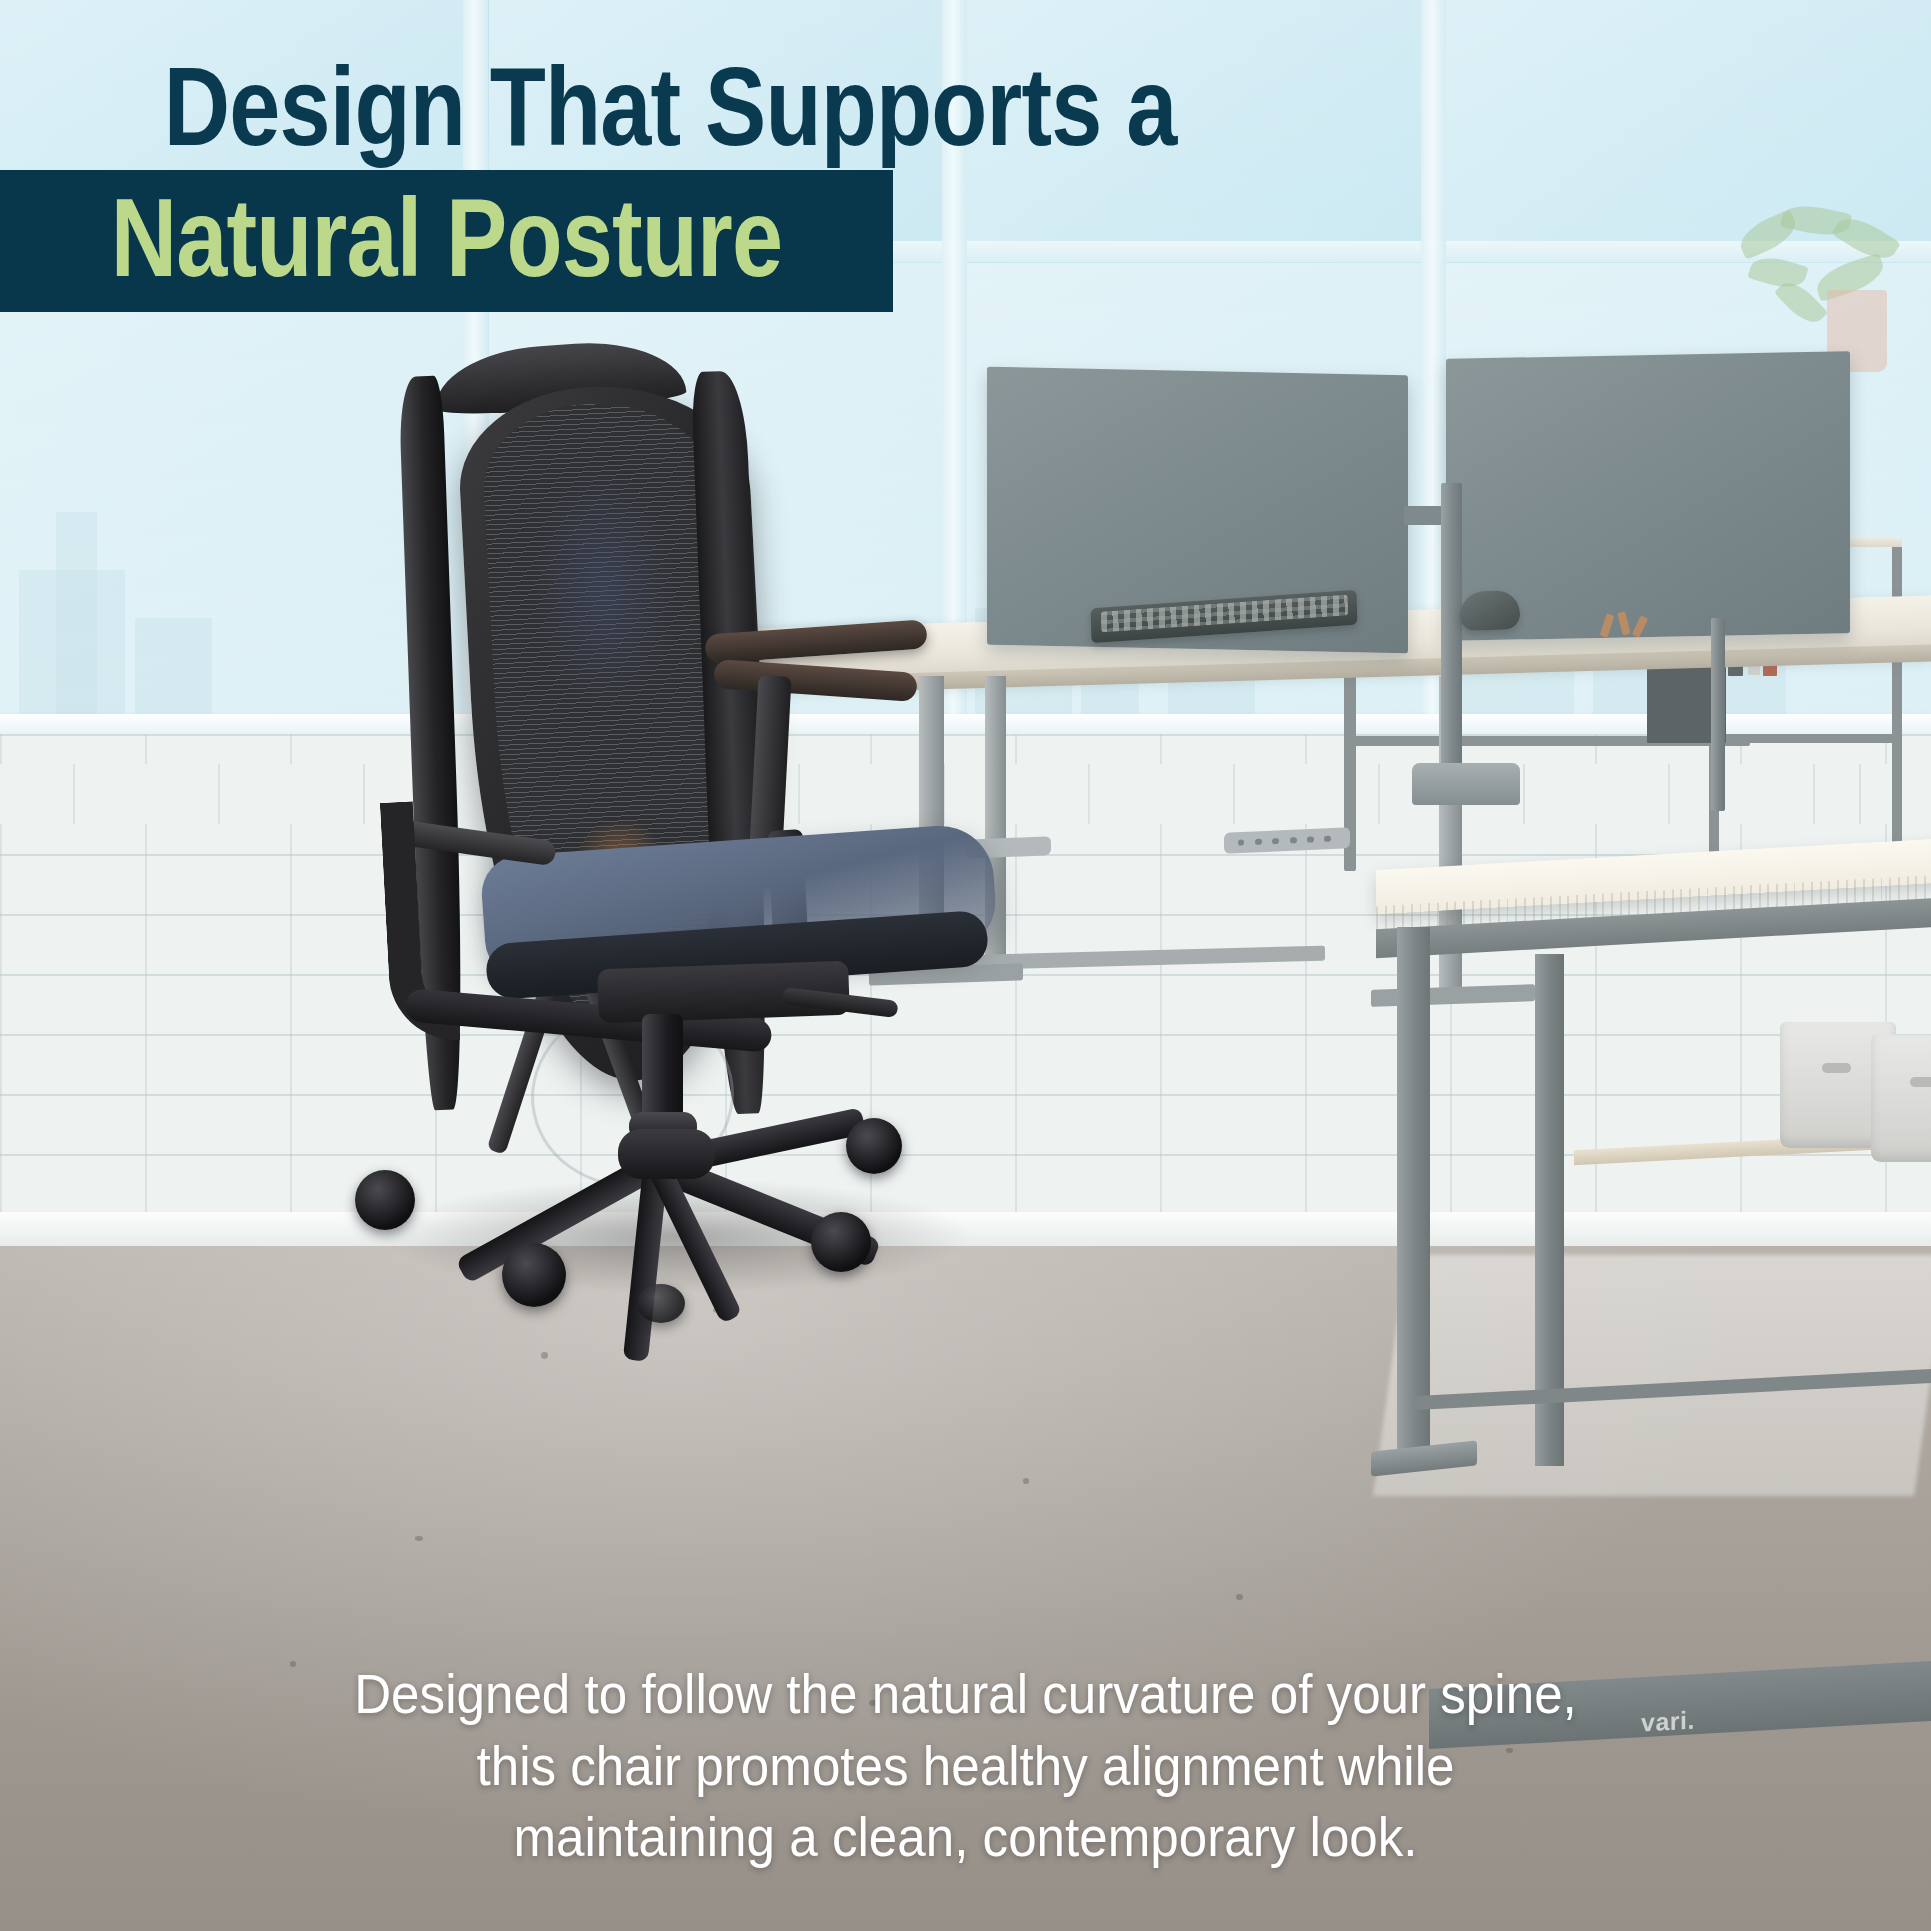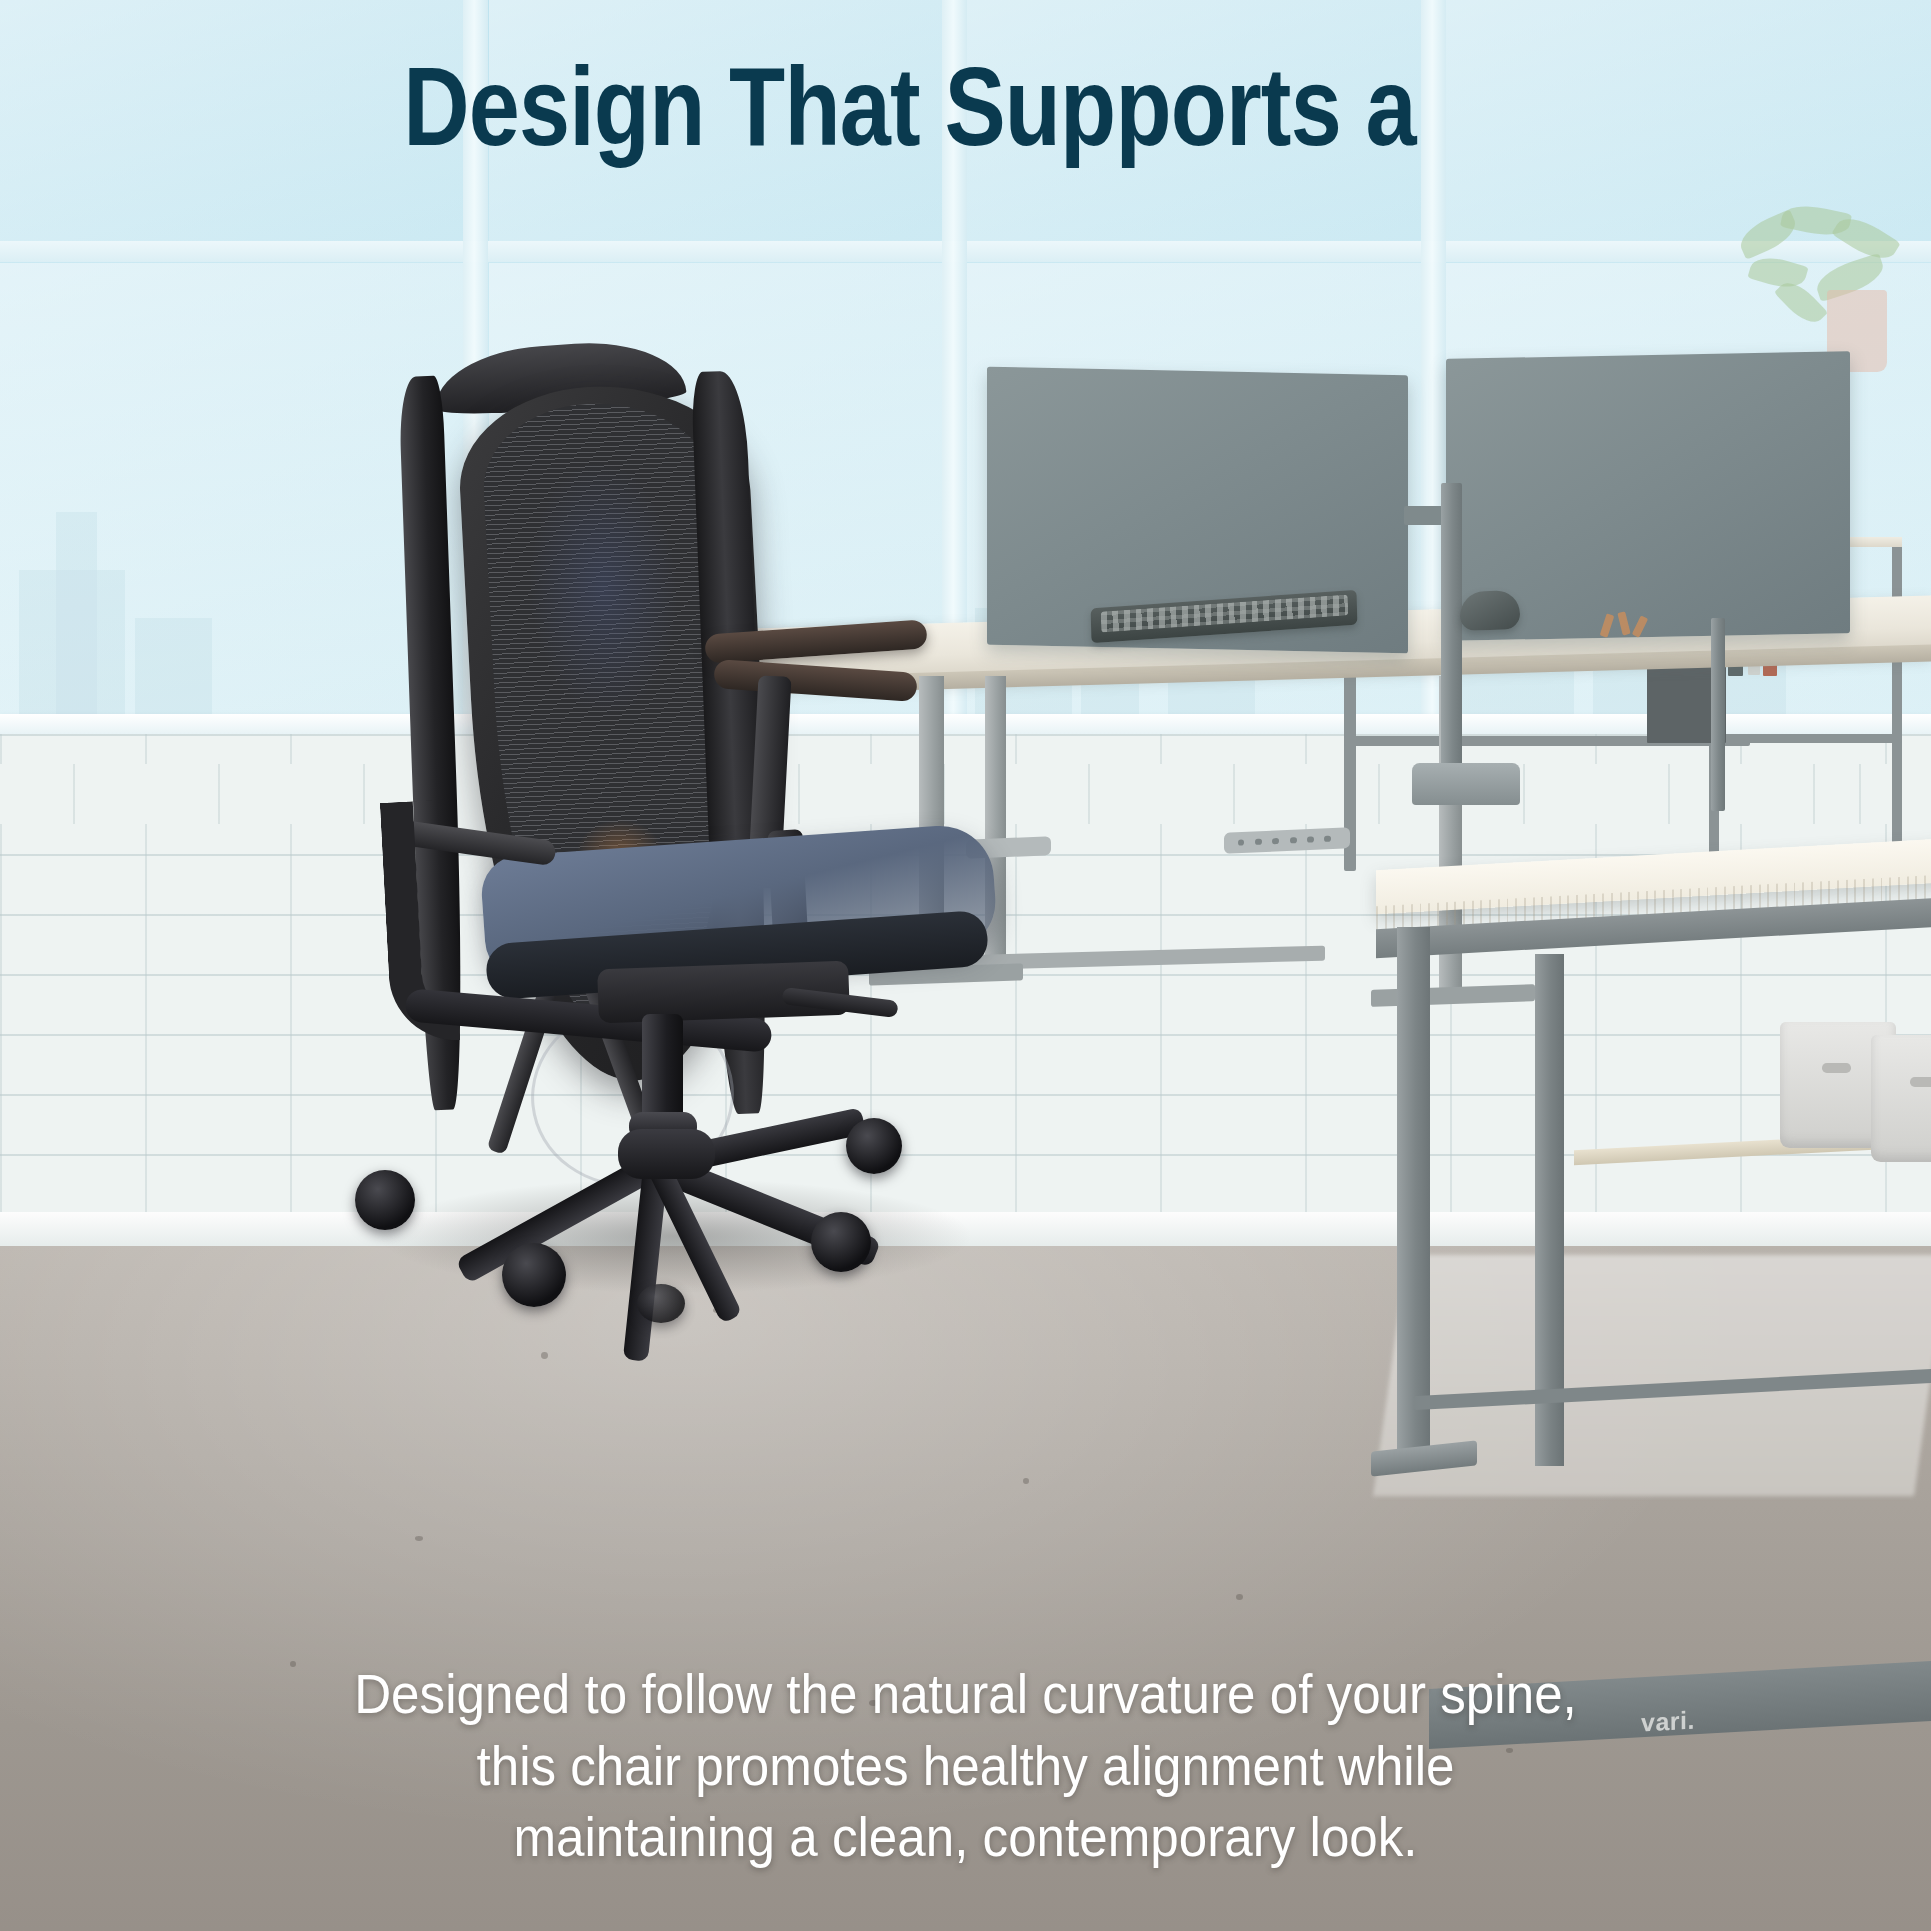--- a/index.html
+++ b/index.html
@@ -374,21 +374,21 @@
     box-shadow:0 4.8px 11.6px rgba(30,30,35,.5);
   }
   .chair-floor-shadow {
     position:absolute; left:-39px; top:792px; width:599px; height:116px;
     background:radial-gradient(ellipse at center, rgba(60,58,56,.40), rgba(0,0,0,0) 70%);
     border-radius:50%;
   }
 
   
   .headline-wrap {
-    position:absolute; left:0; top:50px; width:1819px; text-align:center;
+    position:absolute; left:0; top:50px; width:1819px; text-align:left;
     z-index:40;
   }
   .headline-line1 {
     display:block;
     font-family:"Liberation Sans", sans-serif;
     font-weight:700;
     font-size:112px;
     line-height:1.02;
     letter-spacing:-1px;
     transform:scaleX(.82);
@@ -605,20 +605,23 @@
         <div class="caster" style="left:396px;top:826px;width:60px;height:60px;"></div>
         <div class="caster" style="left:431px;top:732px;width:56px;height:56px;"></div>
         <div class="caster" style="left:222px;top:898px;width:48px;height:39px;opacity:.85;"></div>
       </div>
     </div>
 
   </div>
 
   <div class="headline-wrap">
     <span class="headline-line1">Design That Supports a</span>
+    <span class="headline-band">
+      <span class="headline-line2">Natural Posture</span>
+    </span>
   </div>
 
   <div class="subcopy">
     <span>Designed to follow the natural curvature of your spine,</span>
     <span>this chair promotes healthy alignment while</span>
     <span>maintaining a clean, contemporary look.</span>
   </div>
 
 </div>
 

